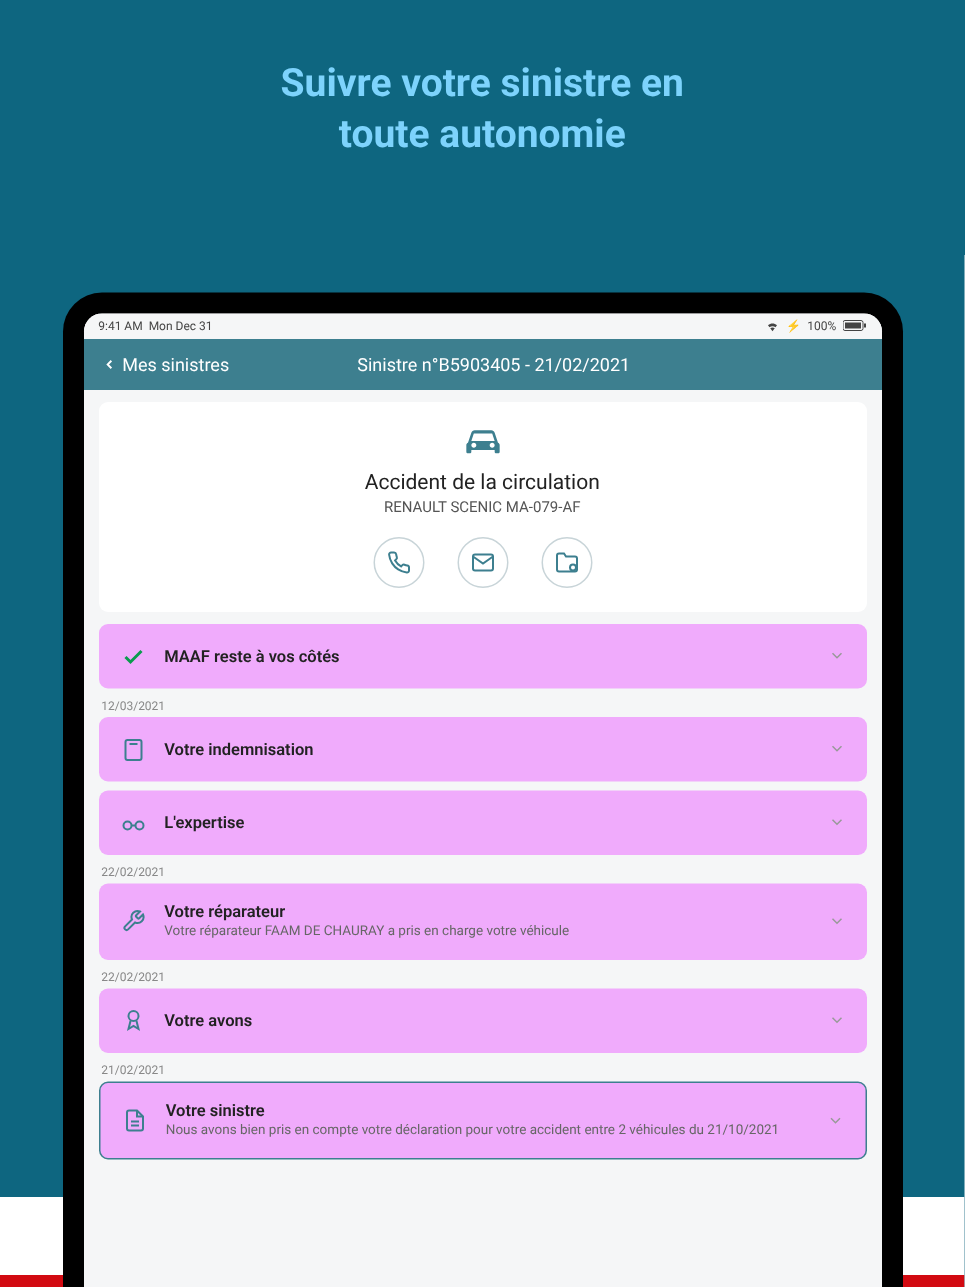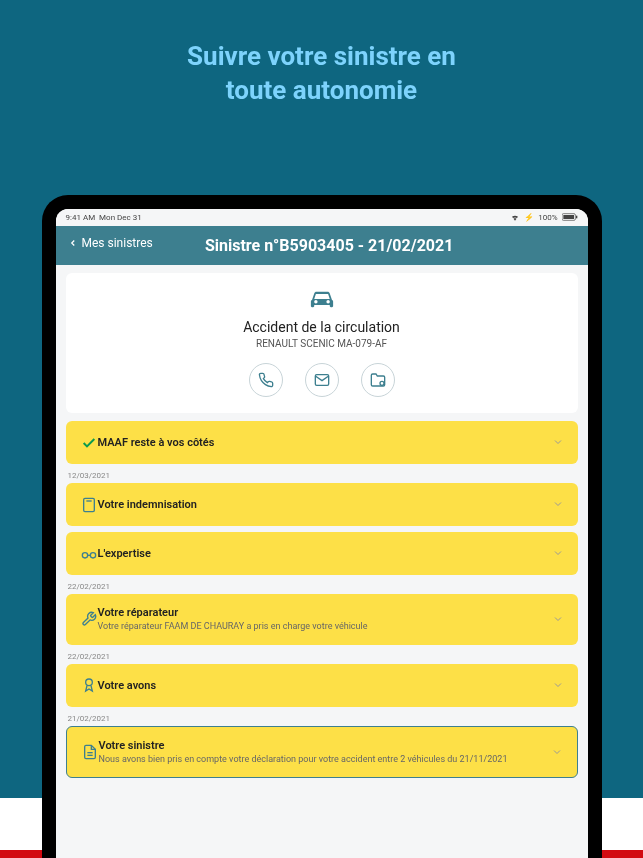--- a/index.html
+++ b/index.html
@@ -7,32 +7,32 @@
 .bottom-bg{position:absolute;bottom:0;left:0;right:0;height:60px;background:#fff}
 .red-strip{position:absolute;bottom:0;left:0;right:0;height:8px;background:#d20a11}
 .promo-text{color:#7dd3fc;text-align:center;font-size:26px;font-weight:700;padding:40px 60px 0;line-height:1.3}
 .tablet{position:absolute;top:195px;left:50%;transform:translateX(-50%);width:560px;height:700px;background:#000;border-radius:26px;padding:14px}
 .screen{width:100%;height:100%;background:#f5f6f7;border-radius:12px;overflow:hidden;display:flex;flex-direction:column}
 .statusbar{height:17px;display:flex;justify-content:space-between;align-items:center;padding:0 10px;font-size:8px;color:#444;background:#f5f6f7}
 .statusbar .right{display:flex;gap:4px;align-items:center}
 .app-header{background:#3d7f8f;color:#fff;display:flex;align-items:flex-start;padding:10px 12px;font-size:12px}
 .back-btn{display:flex;align-items:center;gap:4px;cursor:pointer}
 .back-btn svg{width:10px;height:10px}
-.header-title{flex:1;text-align:center;font-weight:700;font-size:16px}
+.header-title{flex:1;text-align:center;font-weight:400;font-size:12px}
 .content{flex:1;overflow:hidden;padding:8px 10px}
 .summary{background:#fff;border-radius:6px;padding:16px;text-align:center;margin-bottom:8px}
 .car-icon{color:#3d7f8f;margin-bottom:6px}
 .car-icon svg{width:28px;height:20px}
 .summary-title{font-size:14px;font-weight:400;color:#222;margin-bottom:3px}
 .summary-sub{font-size:10px;color:#555;margin-bottom:14px}
 .action-row{display:flex;justify-content:center;gap:22px}
 .action-btn{width:34px;height:34px;border:1.5px solid #c8d4d8;border-radius:50%;display:flex;align-items:center;justify-content:center;color:#3d7f8f;cursor:pointer}
 .action-btn svg{width:16px;height:16px}
 .date-lbl{font-size:8px;color:#888;margin:7px 0 3px 2px}
-.step{background:#fde047;border-radius:6px;padding:12px 14px;display:flex;align-items:center;gap:0;cursor:pointer;margin-bottom:6px}
+.step{background:#f0abfc;border-radius:6px;padding:12px 14px;display:flex;align-items:center;gap:12px;cursor:pointer;margin-bottom:6px}
 .step.current{border:1.5px solid #3d7f8f}
 .step-icon{color:#3d7f8f;flex-shrink:0;width:18px;display:flex;align-items:center;justify-content:center}
 .step-icon svg{width:16px;height:16px}
 .step-icon.check{color:#0a9b4e}
 .step-body{flex:1}
 .step-title{font-size:11px;font-weight:600;color:#222}
 .step-desc{font-size:9px;color:#666;margin-top:2px;line-height:1.3}
 .chevron{color:#999;flex-shrink:0}
 .chevron svg{width:12px;height:12px}
 </style>
@@ -196,21 +196,21 @@
             <div class="step-icon ">
               <svg viewBox="0 0 24 24" fill="none" stroke="currentColor" stroke-width="2">
                 <path d="M14 2H6a2 2 0 00-2 2v16a2 2 0 002 2h12a2 2 0 002-2V8z"></path>
                 <polyline points="14 2 14 8 20 8"></polyline>
                 <line x1="8" y1="13" x2="16" y2="13"></line>
                 <line x1="8" y1="17" x2="16" y2="17"></line>
               </svg>
             </div>
             <div class="step-body">
               <div class="step-title">Votre sinistre</div>
-              <div class="step-desc">Nous avons bien pris en compte votre déclaration pour votre accident entre 2 véhicules du 21/11/2021</div>
+              <div class="step-desc">Nous avons bien pris en compte votre déclaration pour votre accident entre 2 véhicules du 21/10/2021</div>
             </div>
             <div class="chevron"><svg viewBox="0 0 24 24" fill="none" stroke="currentColor" stroke-width="2">
                 <polyline points="6 9 12 15 18 9"></polyline>
               </svg></div>
           </div>
         </div>
 
     </div>
   </div>
 </div>

